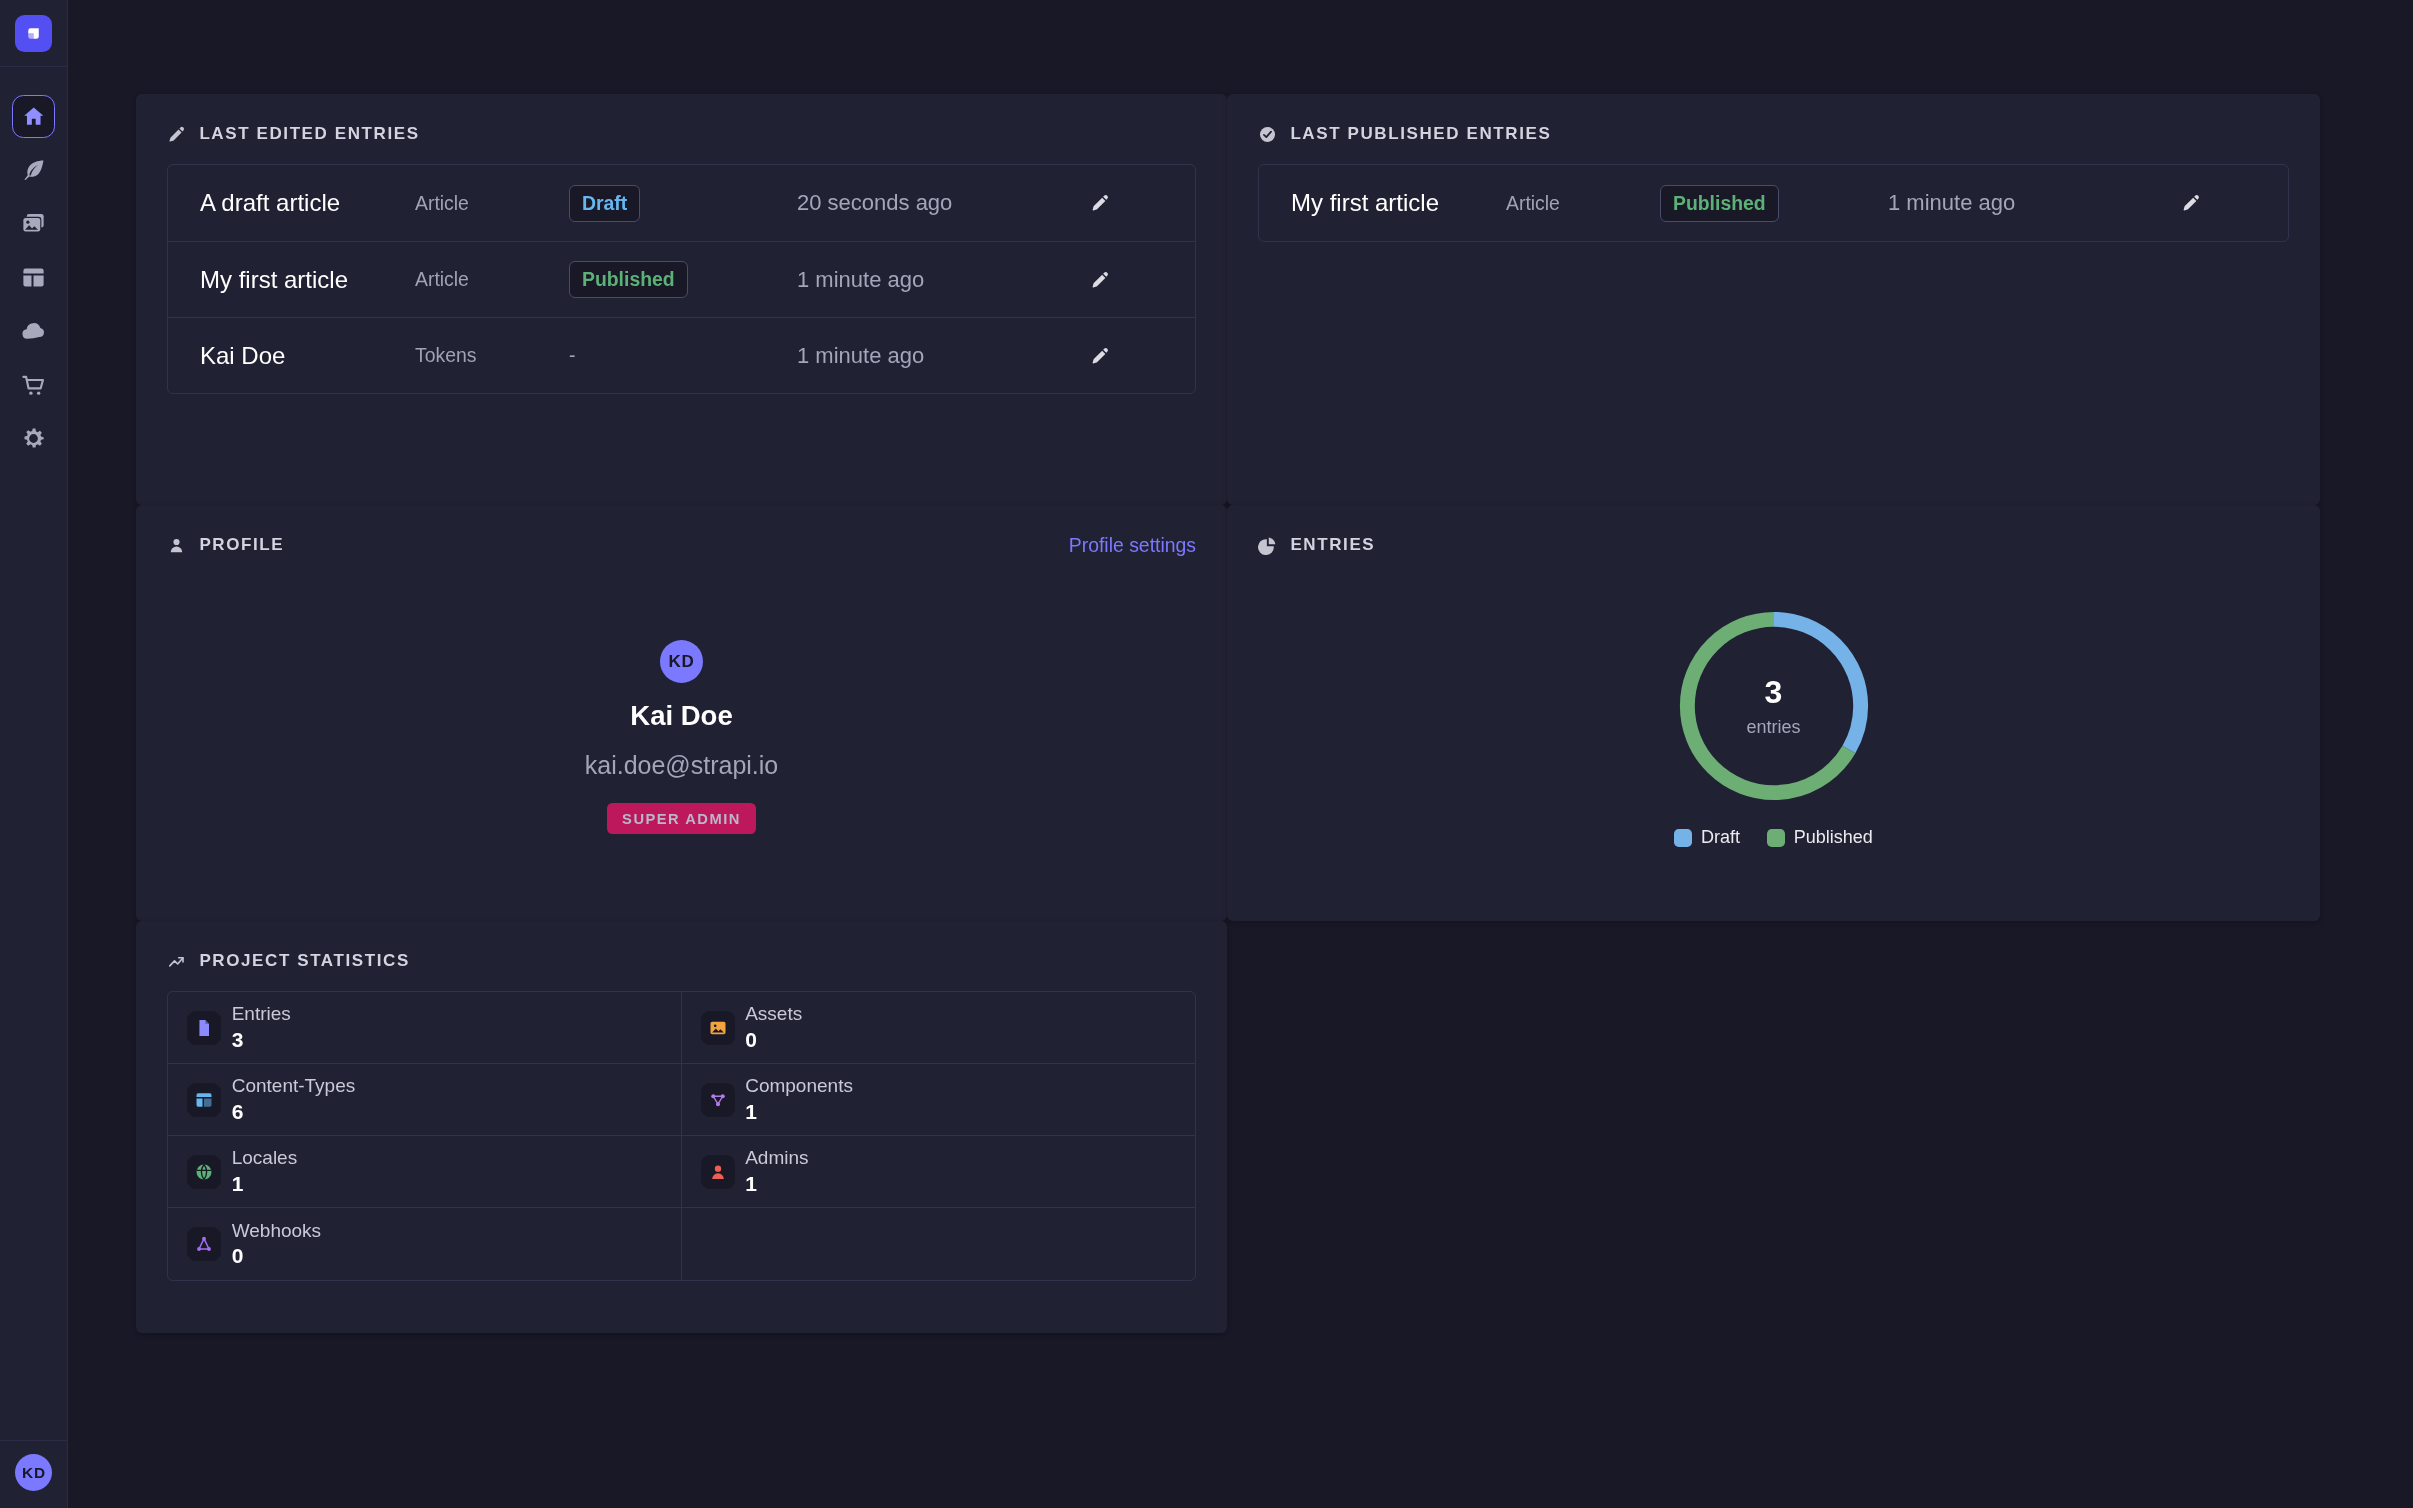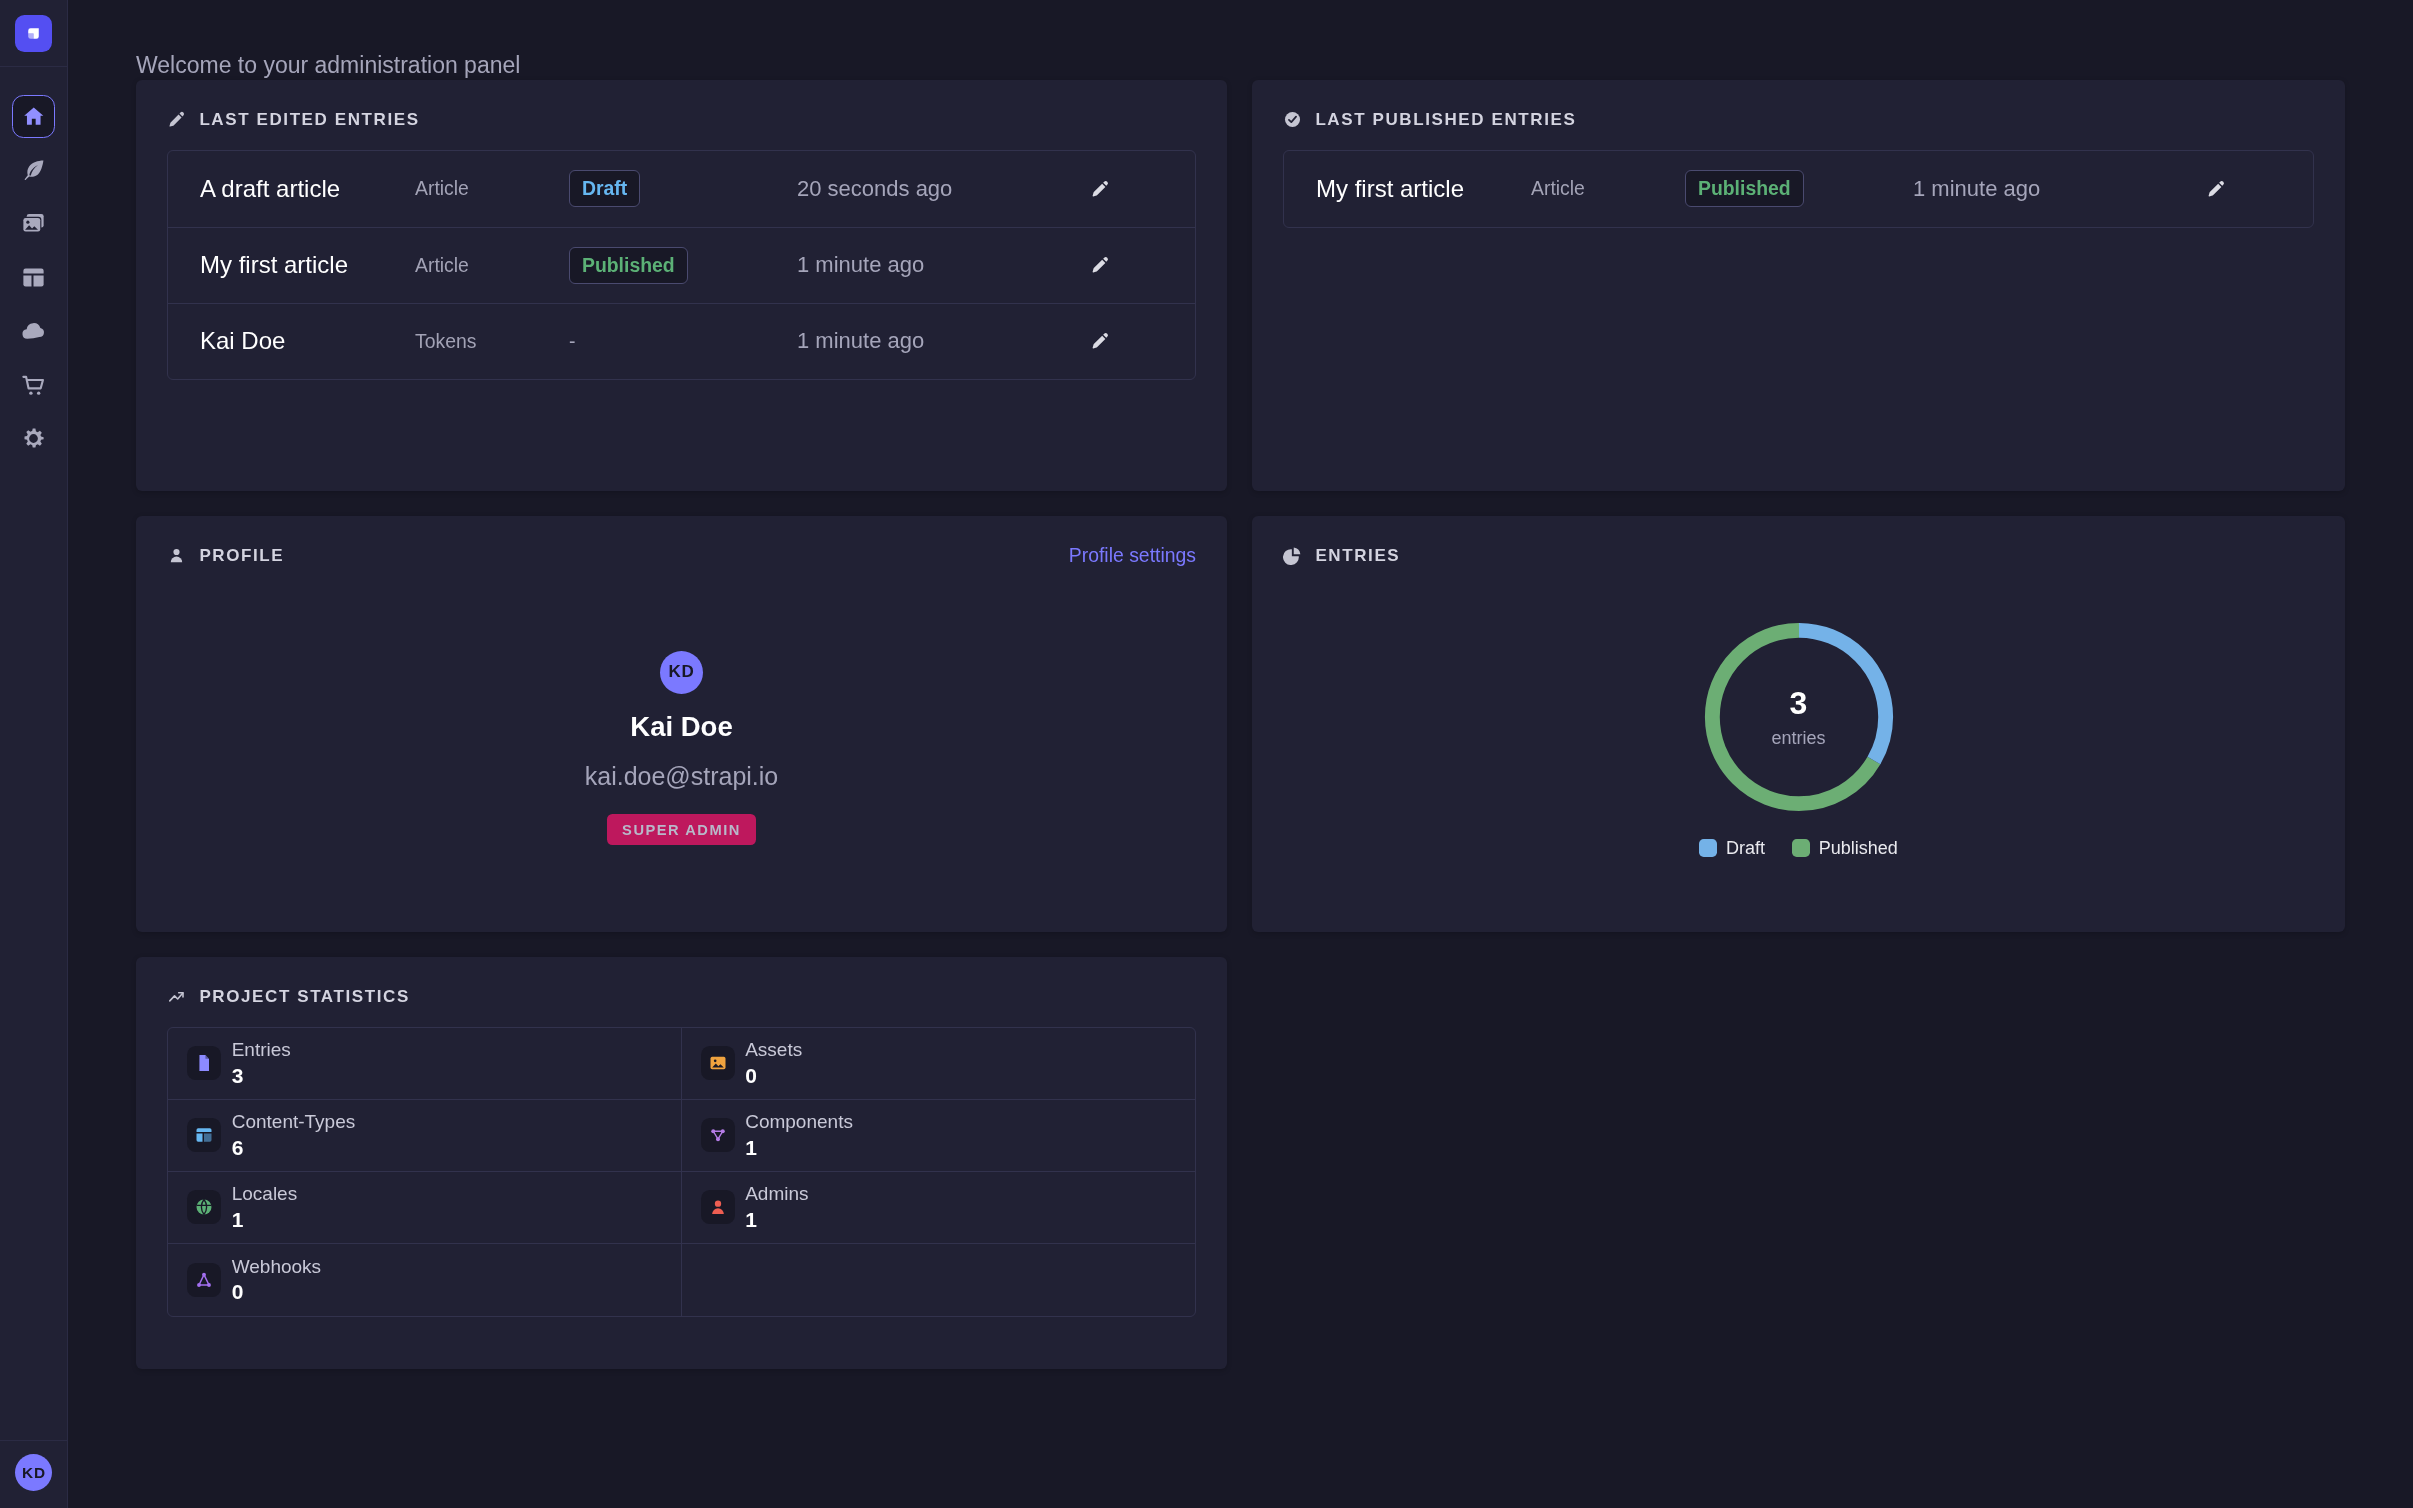--- a/index.html
+++ b/index.html
@@ -43,24 +43,24 @@
     display:flex; align-items:center; justify-content:center;
     font-family:"Liberation Sans", sans-serif;
   }
 
   
   .main { flex:1; padding:47px 69px 0 68px; }
   .page-title { font-size:40px; font-weight:700; color:#ffffff; line-height:1.15; }
   .page-subtitle { margin-top:5.4px; font-size:23px; color:#a5a5ba; line-height:1.2; }
 
   .grid {
+    margin-top:47px;
     display:grid;
     grid-template-columns:1091px 1093px;
     grid-template-rows:411px 416px 412px;
-    gap:25px;
   }
   .card {
     background:#212134; border-radius:6px; padding:28px 31px;
     box-shadow:0 1.3px 5.4px rgba(0,0,0,0.18);
   }
   .card-header { display:flex; align-items:center; gap:13.4px; height:24px; }
   .card-header.with-link { justify-content:space-between; }
   .card-header .hleft { display:flex; align-items:center; gap:13.4px; }
   .card-title {
     font-size:17px; font-weight:700; letter-spacing:1.6px; color:#d4d4e0;
@@ -205,21 +205,20 @@
           <path d="M12 8.1a3.9 3.9 0 1 0 0 7.8 3.9 3.9 0 0 0 0-7.8zm9 5.1v-2.4l-2.3-.5a7 7 0 0 0-.6-1.5l1.3-2-1.7-1.7-2 1.3a7 7 0 0 0-1.5-.6L13.7 3h-2.4l-.5 2.3a7 7 0 0 0-1.5.6l-2-1.3-1.7 1.7 1.3 2a7 7 0 0 0-.6 1.5L4 10.3v2.4l2.3.5c.1.5.3 1 .6 1.5l-1.3 2 1.7 1.7 2-1.3c.5.3 1 .5 1.5.6l.5 2.3h2.4l.5-2.3a7 7 0 0 0 1.5-.6l2 1.3 1.7-1.7-1.3-2c.3-.5.5-1 .6-1.5l2.3-.5z"></path>
         </svg>
       </button>
     </nav>
 
     <div class="sidebar-footer-divider"></div>
     <button class="sidebar-avatar">KD</button>
   </aside>
 
   <main class="main">
-    <p class="page-subtitle">Welcome to your administration panel</p>
 
     <div class="grid">
 
       <section class="card">
         <div class="card-header">
           <svg class="hicon" viewBox="0 0 24 24" fill="currentColor">
             <path d="M20.7 3.3a2.6 2.6 0 0 0-3.7 0l-1.2 1.2 3.7 3.7 1.2-1.2a2.6 2.6 0 0 0 0-3.7zM14.6 5.7l-10 10a1.4 1.4 0 0 0-.35.6l-1.1 3.9a.6.6 0 0 0 .75.74l3.9-1.1c.23-.07.44-.19.6-.36l10-10-3.8-3.78z"></path>
           </svg>
           <h2 class="card-title">LAST EDITED ENTRIES</h2>
         </div>

